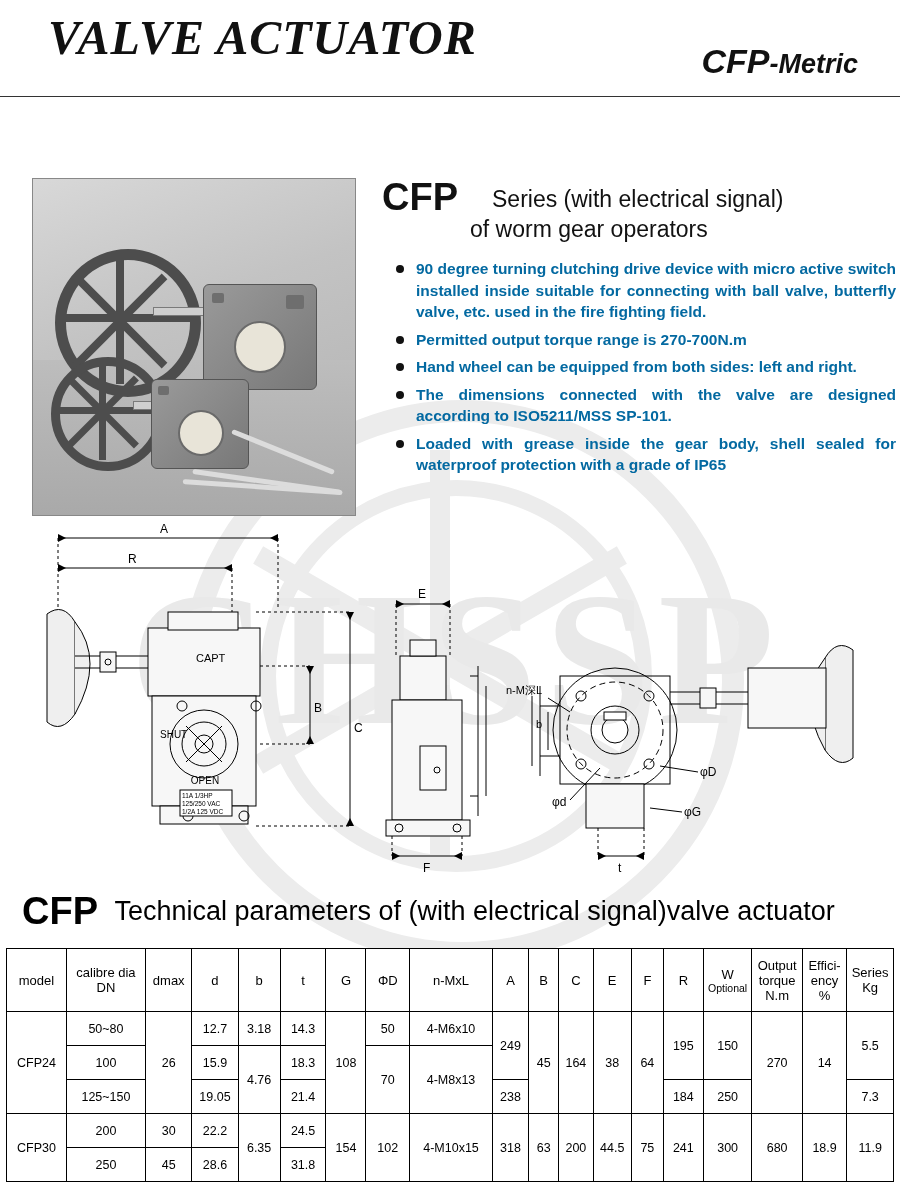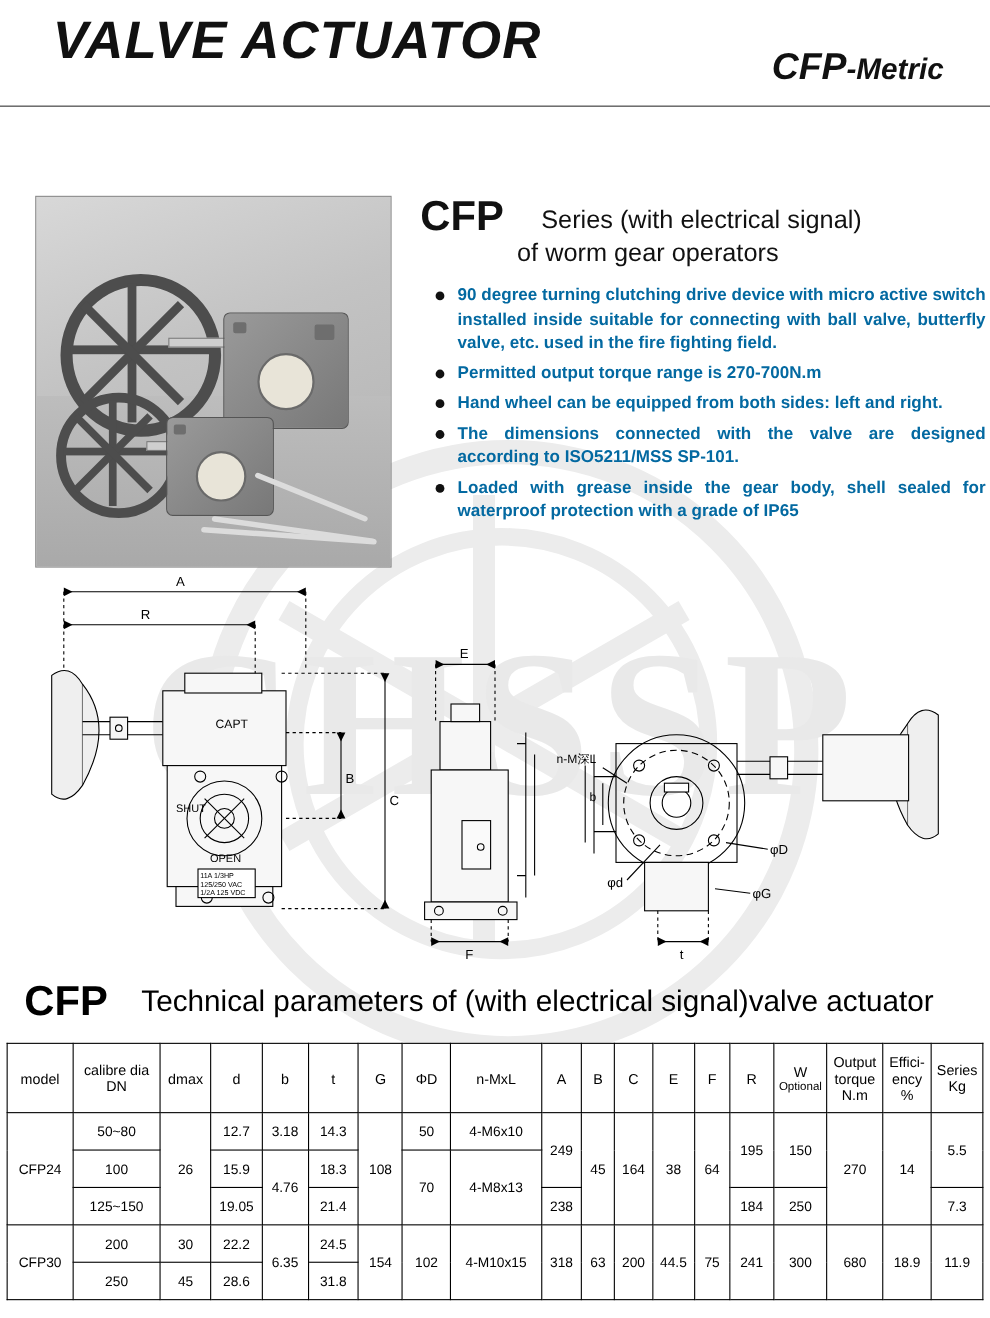--- a/index.html
+++ b/index.html
@@ -23,21 +23,21 @@
     padding: 0;
   }
   .title-main {
     position: absolute;
     left: 48px;
     top: 10px;
     font-size: 48px;
     font-weight: bold;
     font-style: italic;
     letter-spacing: 1px;
-    font-family: Liberation Sans, sans-serif;
+    font-family: Liberation Serif, serif;
     color: #111;
   }
   .title-sub {
     position: absolute;
     right: 42px;
     top: 42px;
     font-size: 34px;
     font-weight: bold;
     font-style: italic;
     color: #111;
@@ -208,21 +208,21 @@
   .table-title-cfp {
     display: inline-block;
     font-size: 38px;
     font-weight: bold;
     margin-left: 22px;
     vertical-align: -4px;
   }
   .table-title-rest {
     display: inline-block;
     font-size: 27px;
-    margin-left: 26px;
+    margin-left: 12px;
   }
   table.params {
     position: absolute;
     left: 6px;
     top: 948px;
     width: 888px;
     border-collapse: collapse;
     font-size: 12.5px;
     z-index: 3;
     background: #fff;

